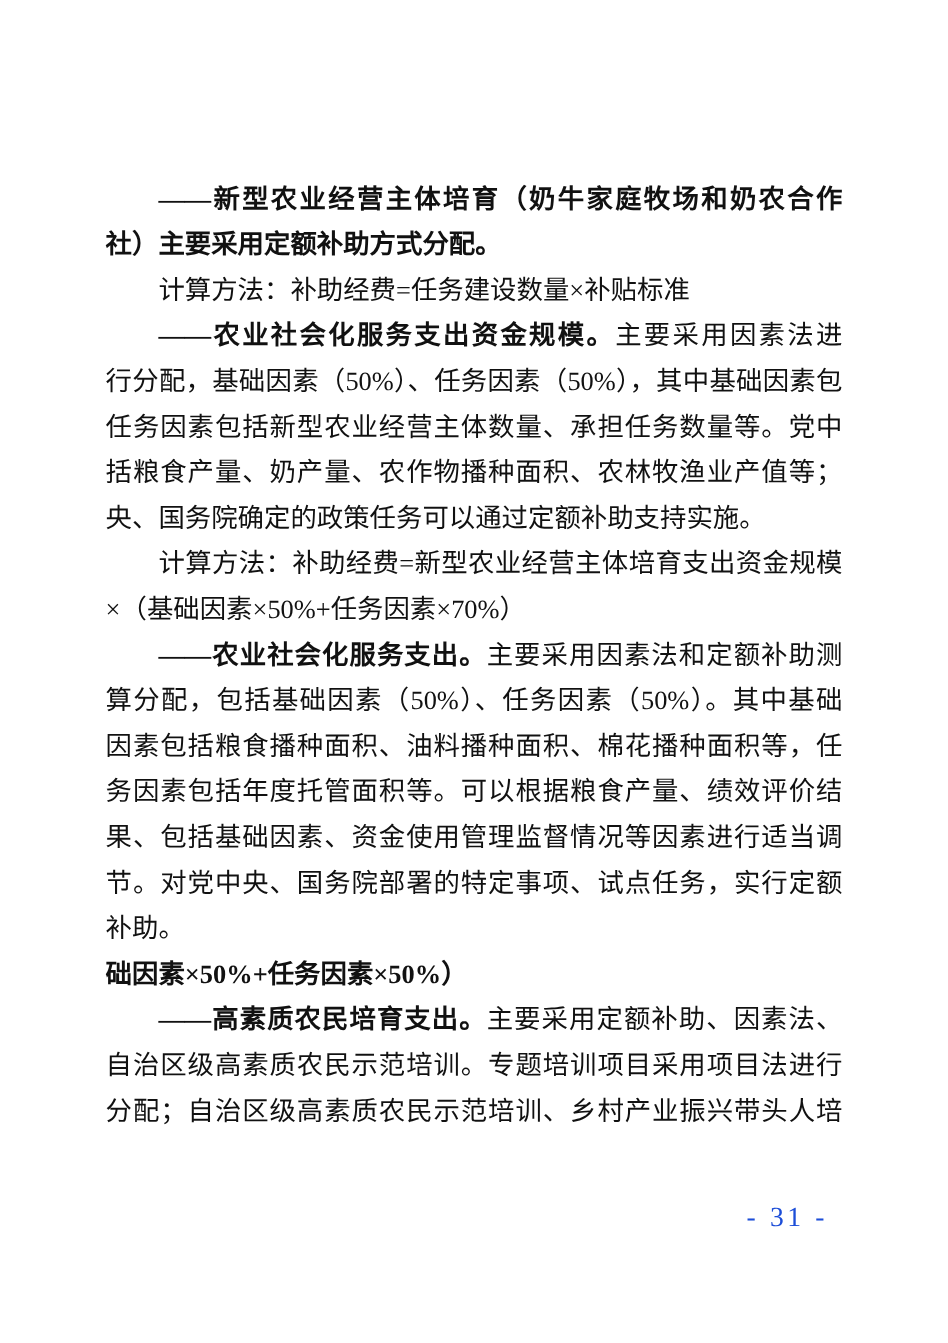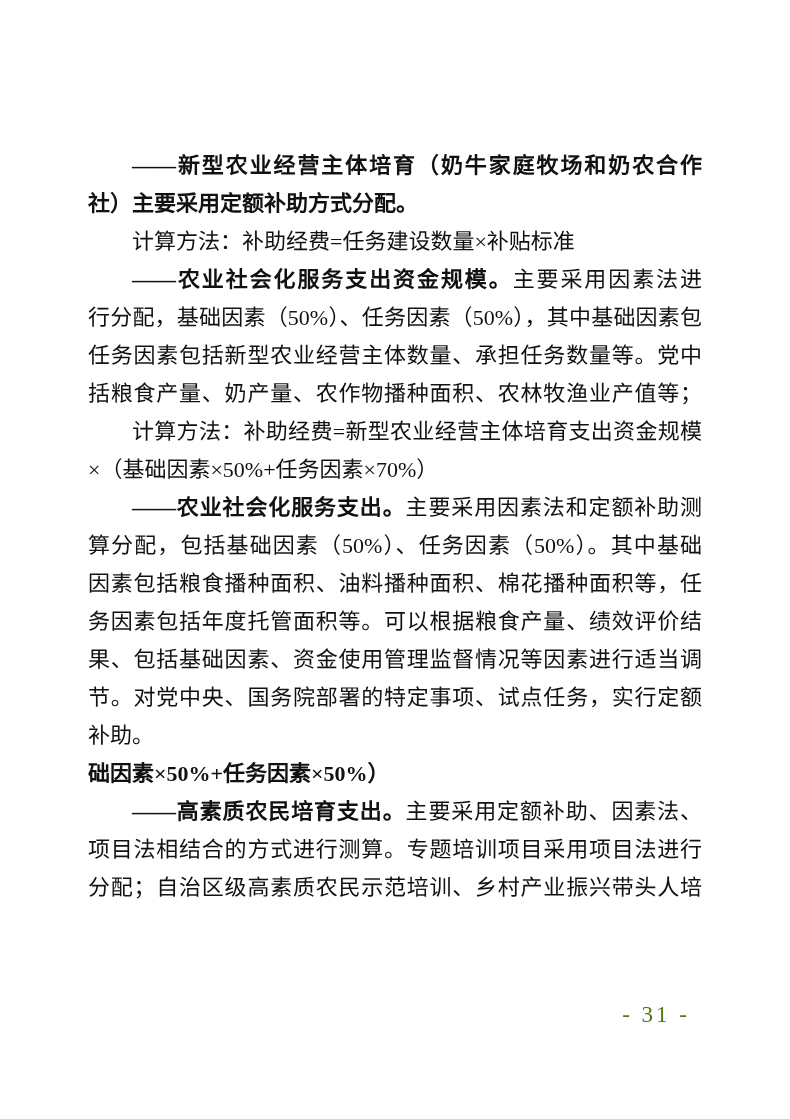--- a/index.html
+++ b/index.html
@@ -43,44 +43,45 @@
   }
   .bold {
     font-weight: 700;
   }
   .footer {
     position: absolute;
     top: 1002px;
     right: 100px;
     font-size: 23px;
     letter-spacing: 3px;
-    color: #4d7c0f;
+    color: #1d4ed8;
     font-family: "Liberation Serif", "DejaVu Serif", serif;
   }
 </style>
 </head>
 <body>
 
 <div class="page">
   <div class="content" id="doc-body">
       <div class="line indent fill"><span class="bold">——新型农业经营主体培育（奶牛家庭牧场和奶农合作</span></div>
       <div class="line"><span class="bold">社）主要采用定额补助方式分配。</span></div>
       <div class="line indent"><span>计算方法：补助经费=任务建设数量×补贴标准</span></div>
       <div class="line indent fill"><span class="bold">——农业社会化服务支出资金规模。</span><span>主要采用因素法进</span></div>
       <div class="line fill"><span>行分配，基础因素（50%）、任务因素（50%），其中基础因素包</span></div>
       <div class="line fill"><span>任务因素包括新型农业经营主体数量、承担任务数量等。党中</span></div>
       <div class="line fill"><span>括粮食产量、奶产量、农作物播种面积、农林牧渔业产值等；</span></div>
+      <div class="line"><span>央、国务院确定的政策任务可以通过定额补助支持实施。</span></div>
       <div class="line indent fill"><span>计算方法：补助经费=新型农业经营主体培育支出资金规模</span></div>
       <div class="line"><span>×（基础因素×50%+任务因素×70%）</span></div>
       <div class="line indent fill"><span class="bold">——农业社会化服务支出。</span><span>主要采用因素法和定额补助测</span></div>
       <div class="line fill"><span>算分配，包括基础因素（50%）、任务因素（50%）。其中基础</span></div>
       <div class="line fill"><span>因素包括粮食播种面积、油料播种面积、棉花播种面积等，任</span></div>
       <div class="line fill"><span>务因素包括年度托管面积等。可以根据粮食产量、绩效评价结</span></div>
       <div class="line fill"><span>果、包括基础因素、资金使用管理监督情况等因素进行适当调</span></div>
       <div class="line fill"><span>节。对党中央、国务院部署的特定事项、试点任务，实行定额</span></div>
       <div class="line"><span>补助。</span></div>
       <div class="line"><span class="bold">础因素×50%+任务因素×50%）</span></div>
       <div class="line indent fill"><span class="bold">——高素质农民培育支出。</span><span>主要采用定额补助、因素法、</span></div>
-      <div class="line fill"><span>项目法相结合的方式进行测算。专题培训项目采用项目法进行</span></div>
+      <div class="line fill"><span>自治区级高素质农民示范培训。专题培训项目采用项目法进行</span></div>
       <div class="line fill"><span>分配；自治区级高素质农民示范培训、乡村产业振兴带头人培</span></div>
     </div>
   <div class="footer">- 31 -</div>
 </div>
 
 </body></html>

